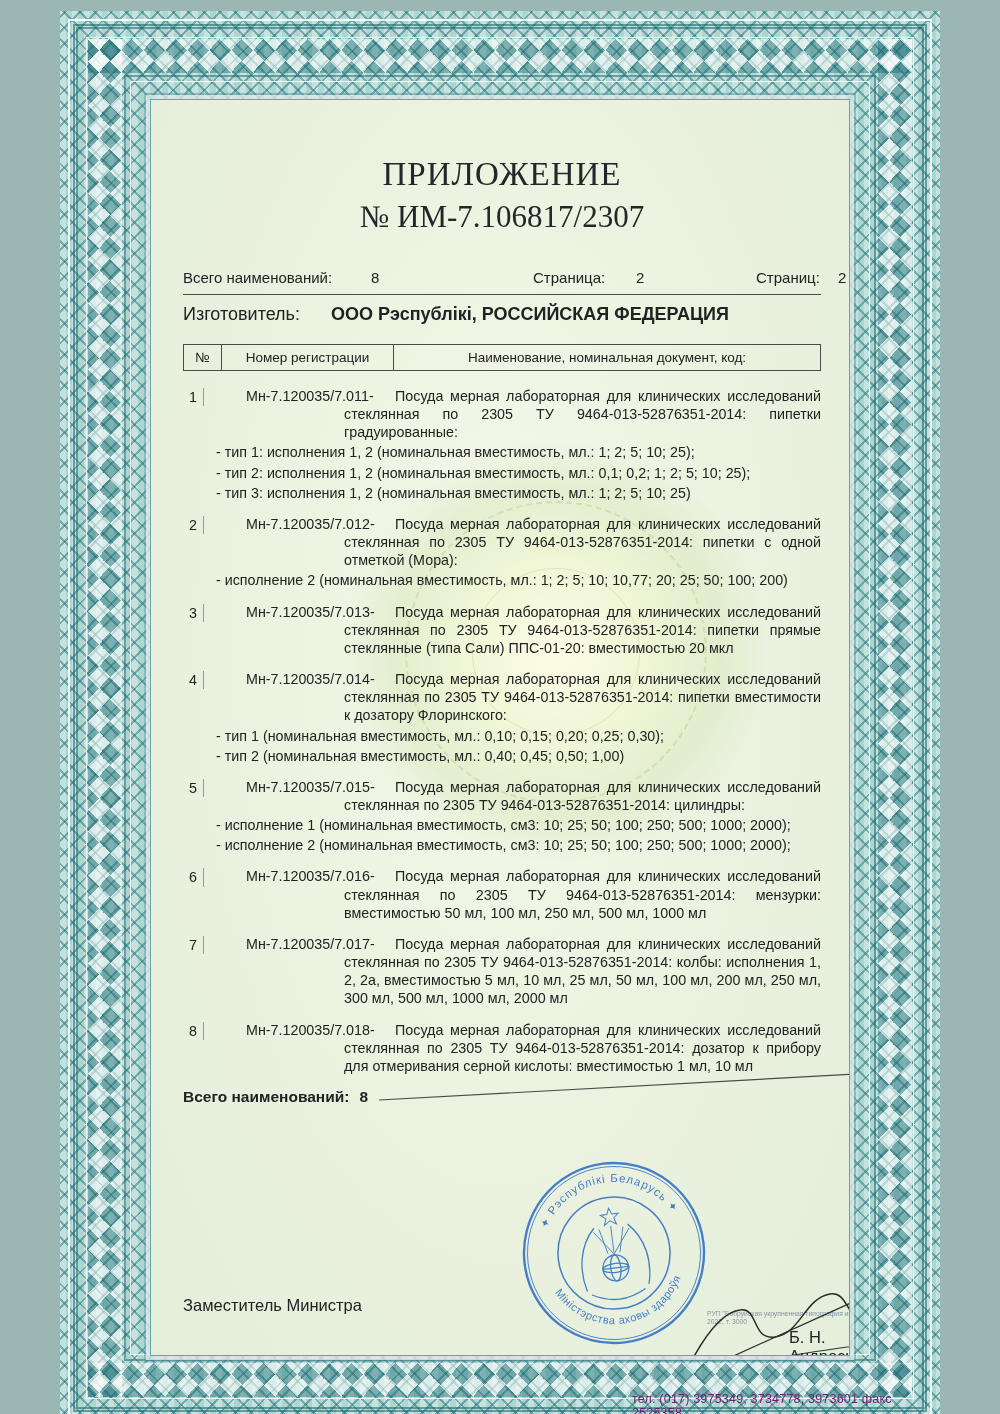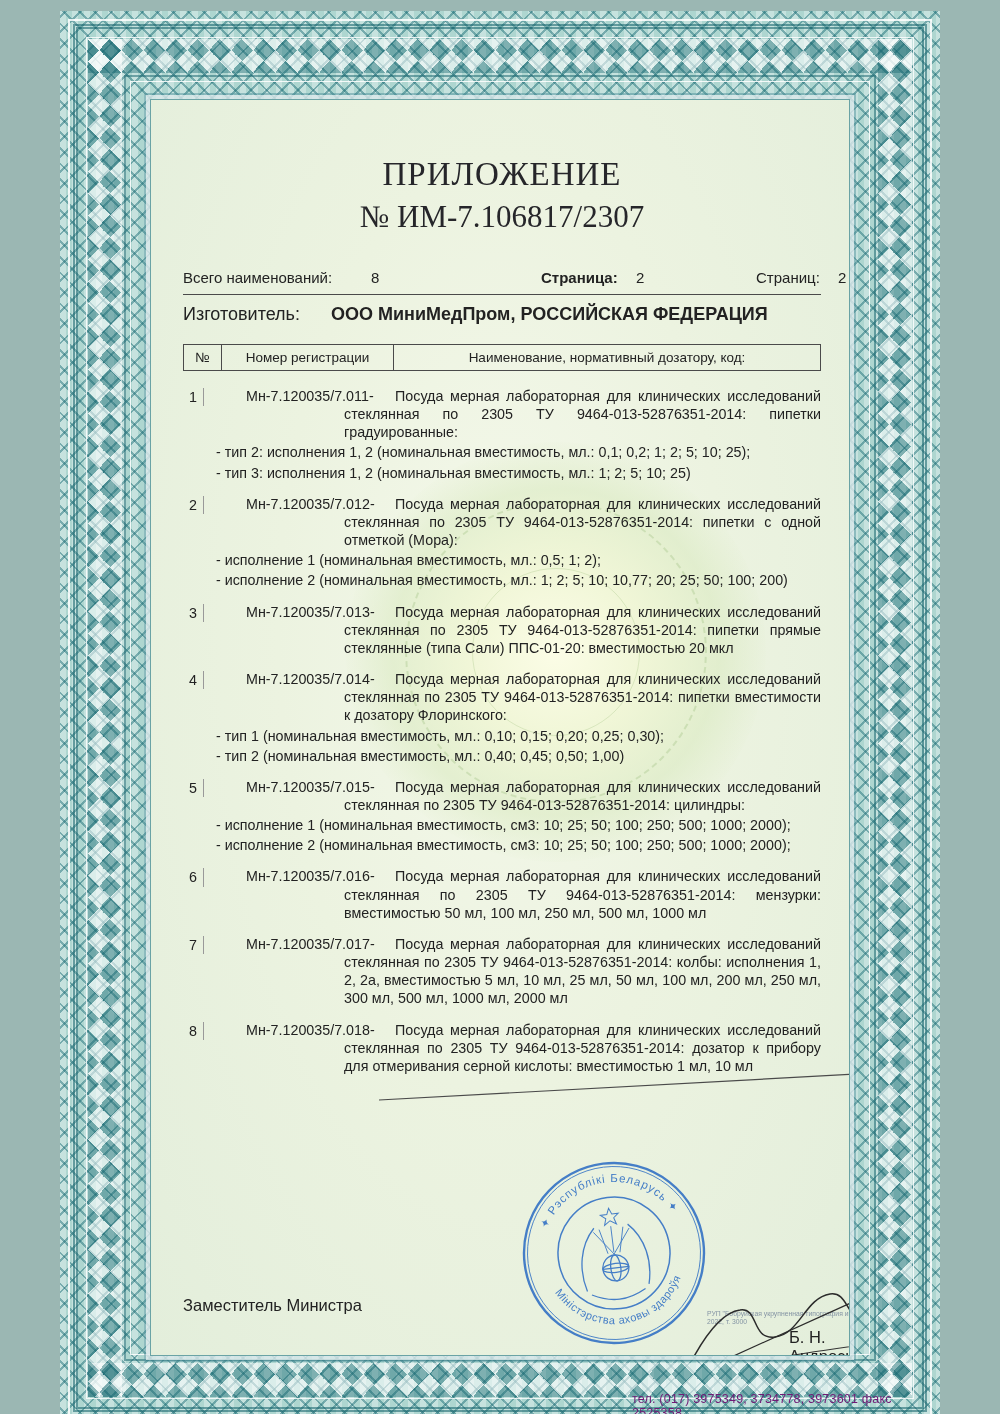--- a/index.html
+++ b/index.html
@@ -45,21 +45,21 @@
   .rosette::after{content:"";position:absolute;inset:30%;border-radius:50%;border:1px solid rgba(150,185,120,.28);}
   .content{position:relative;z-index:1;padding:56px 28px 0 32px;}
   
   .title{font-family:"Liberation Serif",serif;text-align:center;color:#26262a;margin-bottom:34px;}
   .title .t1{font-size:33px;letter-spacing:1px;}
   .title .t2{font-size:31px;letter-spacing:.5px;margin-top:6px;}
   .title .t3{font-size:31px;margin-top:6px;}
   
   .meta-row{position:relative;height:22px;font-size:15px;}
   .meta-row span{position:absolute;top:0;white-space:nowrap;}
-  .m1{left:0;} .m2{left:188px;} .m3{left:358px;font-weight:bold;} .m4{left:453px;} .m5{left:573px;} .m6{left:655px;}
+  .m1{left:0;} .m2{left:188px;} .m3{left:350px;} .m4{left:453px;} .m5{left:573px;} .m6{left:655px;}
   .rule{border:0;border-top:1px solid #4a4a4a;margin:3px 0 0 0;}
   .manu-row{position:relative;height:24px;margin-top:9px;font-size:18px;}
   .manu-row .lbl{position:absolute;left:0;}
   .manu-row .val{position:absolute;left:148px;font-weight:bold;}
   
   .thead{
     display:grid;grid-template-columns:38px 172px 1fr;margin-top:16px;
     border:1px solid #4a4a4a;font-size:13.5px;
   }
   .thead > div{padding:5px 2px;text-align:center;}
@@ -111,42 +111,42 @@
         <span class="m2">8</span>
         <span class="m3">Страница:</span>
         <span class="m4">2</span>
         <span class="m5">Страниц:</span>
         <span class="m6">2</span>
       </div>
       <hr class="rule">
 
       <div class="manu-row">
         <span class="lbl">Изготовитель:</span>
-        <span class="val">ООО МиниМедПром, РОССИЙСКАЯ ФЕДЕРАЦИЯ</span>
+        <span class="val">ООО Рэспублікі, РОССИЙСКАЯ ФЕДЕРАЦИЯ</span>
       </div>
 
       <div class="thead">
         <div>№</div>
         <div>Номер регистрации</div>
-        <div>Наименование, нормативный дозатору, код:</div>
+        <div>Наименование, номинальная документ, код:</div>
       </div>
 
       <div class="entries">
           <div class="entry">
             <span class="num">1</span>
             <span class="reg">Мн-7.120035/7.011-</span>
             <div class="txt">Посуда мерная лабораторная для клинических исследований стеклянная по 2305 ТУ 9464-013-52876351-2014: пипетки градуированные:</div>
+            <div class="sub">- тип 1: исполнения 1, 2 (номинальная вместимость, мл.: 1; 2; 5; 10; 25);</div>
             <div class="sub">- тип 2: исполнения 1, 2 (номинальная вместимость, мл.: 0,1; 0,2; 1; 2; 5; 10; 25);</div>
             <div class="sub">- тип 3: исполнения 1, 2 (номинальная вместимость, мл.: 1; 2; 5; 10; 25)</div>
           </div>
           <div class="entry">
             <span class="num">2</span>
             <span class="reg">Мн-7.120035/7.012-</span>
             <div class="txt">Посуда мерная лабораторная для клинических исследований стеклянная по 2305 ТУ 9464-013-52876351-2014: пипетки с одной отметкой (Мора):</div>
-            <div class="sub">- исполнение 1 (номинальная вместимость, мл.: 0,5; 1; 2);</div>
             <div class="sub">- исполнение 2 (номинальная вместимость, мл.: 1; 2; 5; 10; 10,77; 20; 25; 50; 100; 200)</div>
           </div>
           <div class="entry">
             <span class="num">3</span>
             <span class="reg">Мн-7.120035/7.013-</span>
             <div class="txt">Посуда мерная лабораторная для клинических исследований стеклянная по 2305 ТУ 9464-013-52876351-2014: пипетки прямые стеклянные (типа Сали) ППС-01-20: вместимостью 20 мкл</div>
           </div>
           <div class="entry">
             <span class="num">4</span>
             <span class="reg">Мн-7.120035/7.014-</span>
@@ -171,20 +171,23 @@
             <span class="reg">Мн-7.120035/7.017-</span>
             <div class="txt">Посуда мерная лабораторная для клинических исследований стеклянная по 2305 ТУ 9464-013-52876351-2014: колбы: исполнения 1, 2, 2а, вместимостью 5 мл, 10 мл, 25 мл, 50 мл, 100 мл, 200 мл, 250 мл, 300 мл, 500 мл, 1000 мл, 2000 мл</div>
           </div>
           <div class="entry">
             <span class="num">8</span>
             <span class="reg">Мн-7.120035/7.018-</span>
             <div class="txt">Посуда мерная лабораторная для клинических исследований стеклянная по 2305 ТУ 9464-013-52876351-2014: дозатор к прибору для отмеривания серной кислоты: вместимостью 1 мл, 10 мл</div>
           </div>
         </div>
 
+      <div class="total-line">
+        <span>Всего наименований:</span><span class="tv">8</span>
+      </div>
     </div>
 
     <svg class="seal" viewBox="0 0 190 190">
       <g fill="none" stroke="var(--seal-blue,#2f6fc4)">
         <circle cx="95" cy="95" r="90" stroke-width="2.4"></circle>
         <circle cx="95" cy="95" r="86.5" stroke-width="0.9"></circle>
         <circle cx="95" cy="95" r="56" stroke-width="1.5"></circle>
       </g>
       <defs>
         <path id="sealTop" d="M 24,95 a 71,71 0 1 1 142,0 a 71,71 0 1 1 -142,0"></path>

